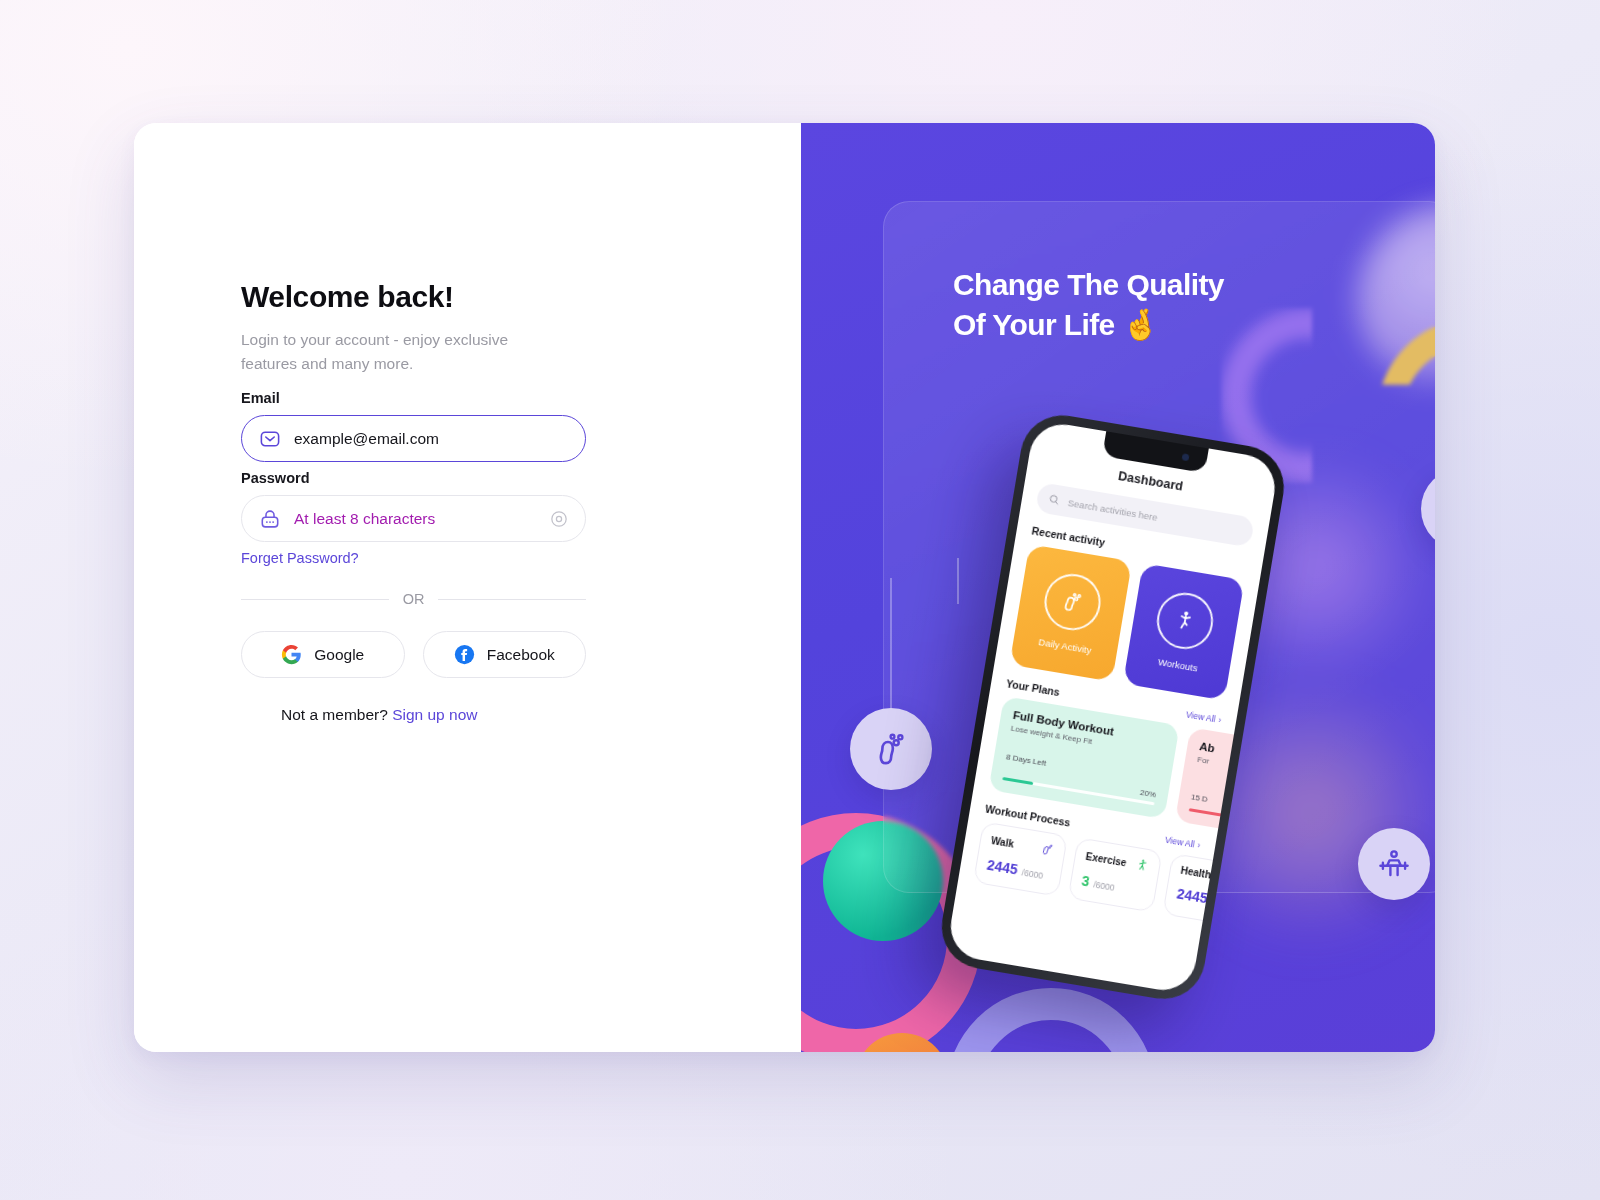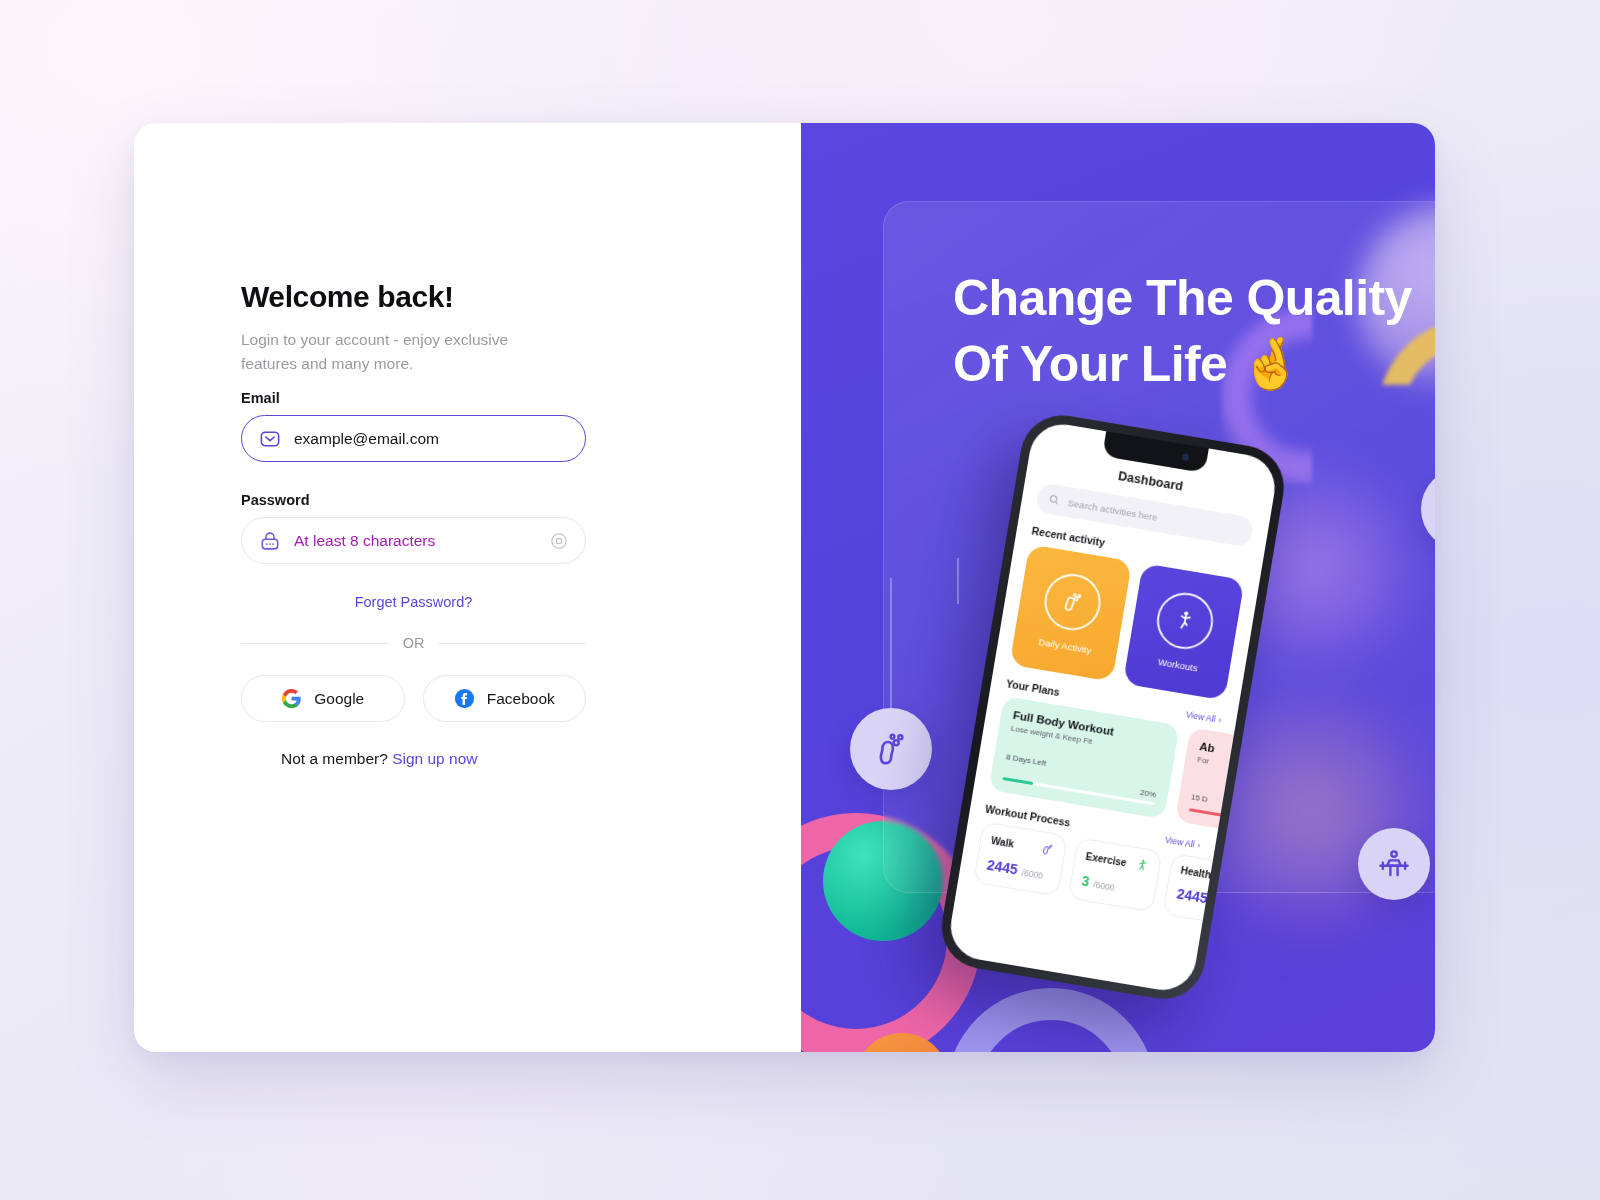--- a/index.html
+++ b/index.html
@@ -73,41 +73,41 @@
     margin-bottom: 9px;
   }
 
   .input-box {
     height: 47px;
     border-radius: 24px;
     display: flex;
     align-items: center;
     padding: 0 16px 0 17px;
     background: #fff;
-    margin-bottom: 30px;
+    margin-bottom: 8px;
   }
   .input-box.focused { border: 1.6px solid #5b46d9; }
   .input-box.idle    { border: 1.4px solid #e6e6ec; }
 
   .in-icon { flex: none; width: 22px; height: 22px; display: block; }
 
   .input-text {
     margin-left: 13px;
     font-size: 15.5px;
     color: #15151b;
     flex: 1;
     white-space: nowrap;
     overflow: hidden;
   }
   .input-text.placeholder { color: #a21caf; }
 
   .eye-btn { flex: none; width: 20px; height: 20px; cursor: pointer; }
 
   .forget {
-    text-align: center;
+    text-align: left;
     font-size: 14.5px;
     color: #5b46d9;
     cursor: pointer;
     margin-top: 1px;
     margin-bottom: 22px;
   }
 
   .login-btn {
     width: 100%;
     height: 49px;
@@ -231,21 +231,21 @@
     border-radius: 26px;
     background: linear-gradient(145deg, rgba(255,255,255,.10) 0%, rgba(255,255,255,.03) 100%);
     border: 1px solid rgba(255,255,255,.16);
     backdrop-filter: blur(2px);
   }
 
   .headline {
     position: absolute;
     left: 152px; top: 142px;
     width: 470px;
-    font-size: 50px;
+    font-size: 30px;
     line-height: 1.32;
     font-weight: 700;
     letter-spacing: -0.6px;
     color: #ffffff;
   }
 
   .tick-1 {
     position: absolute; left: 156px; top: 435px;
     width: 2px; height: 46px; background: rgba(255,255,255,.35);
   }

